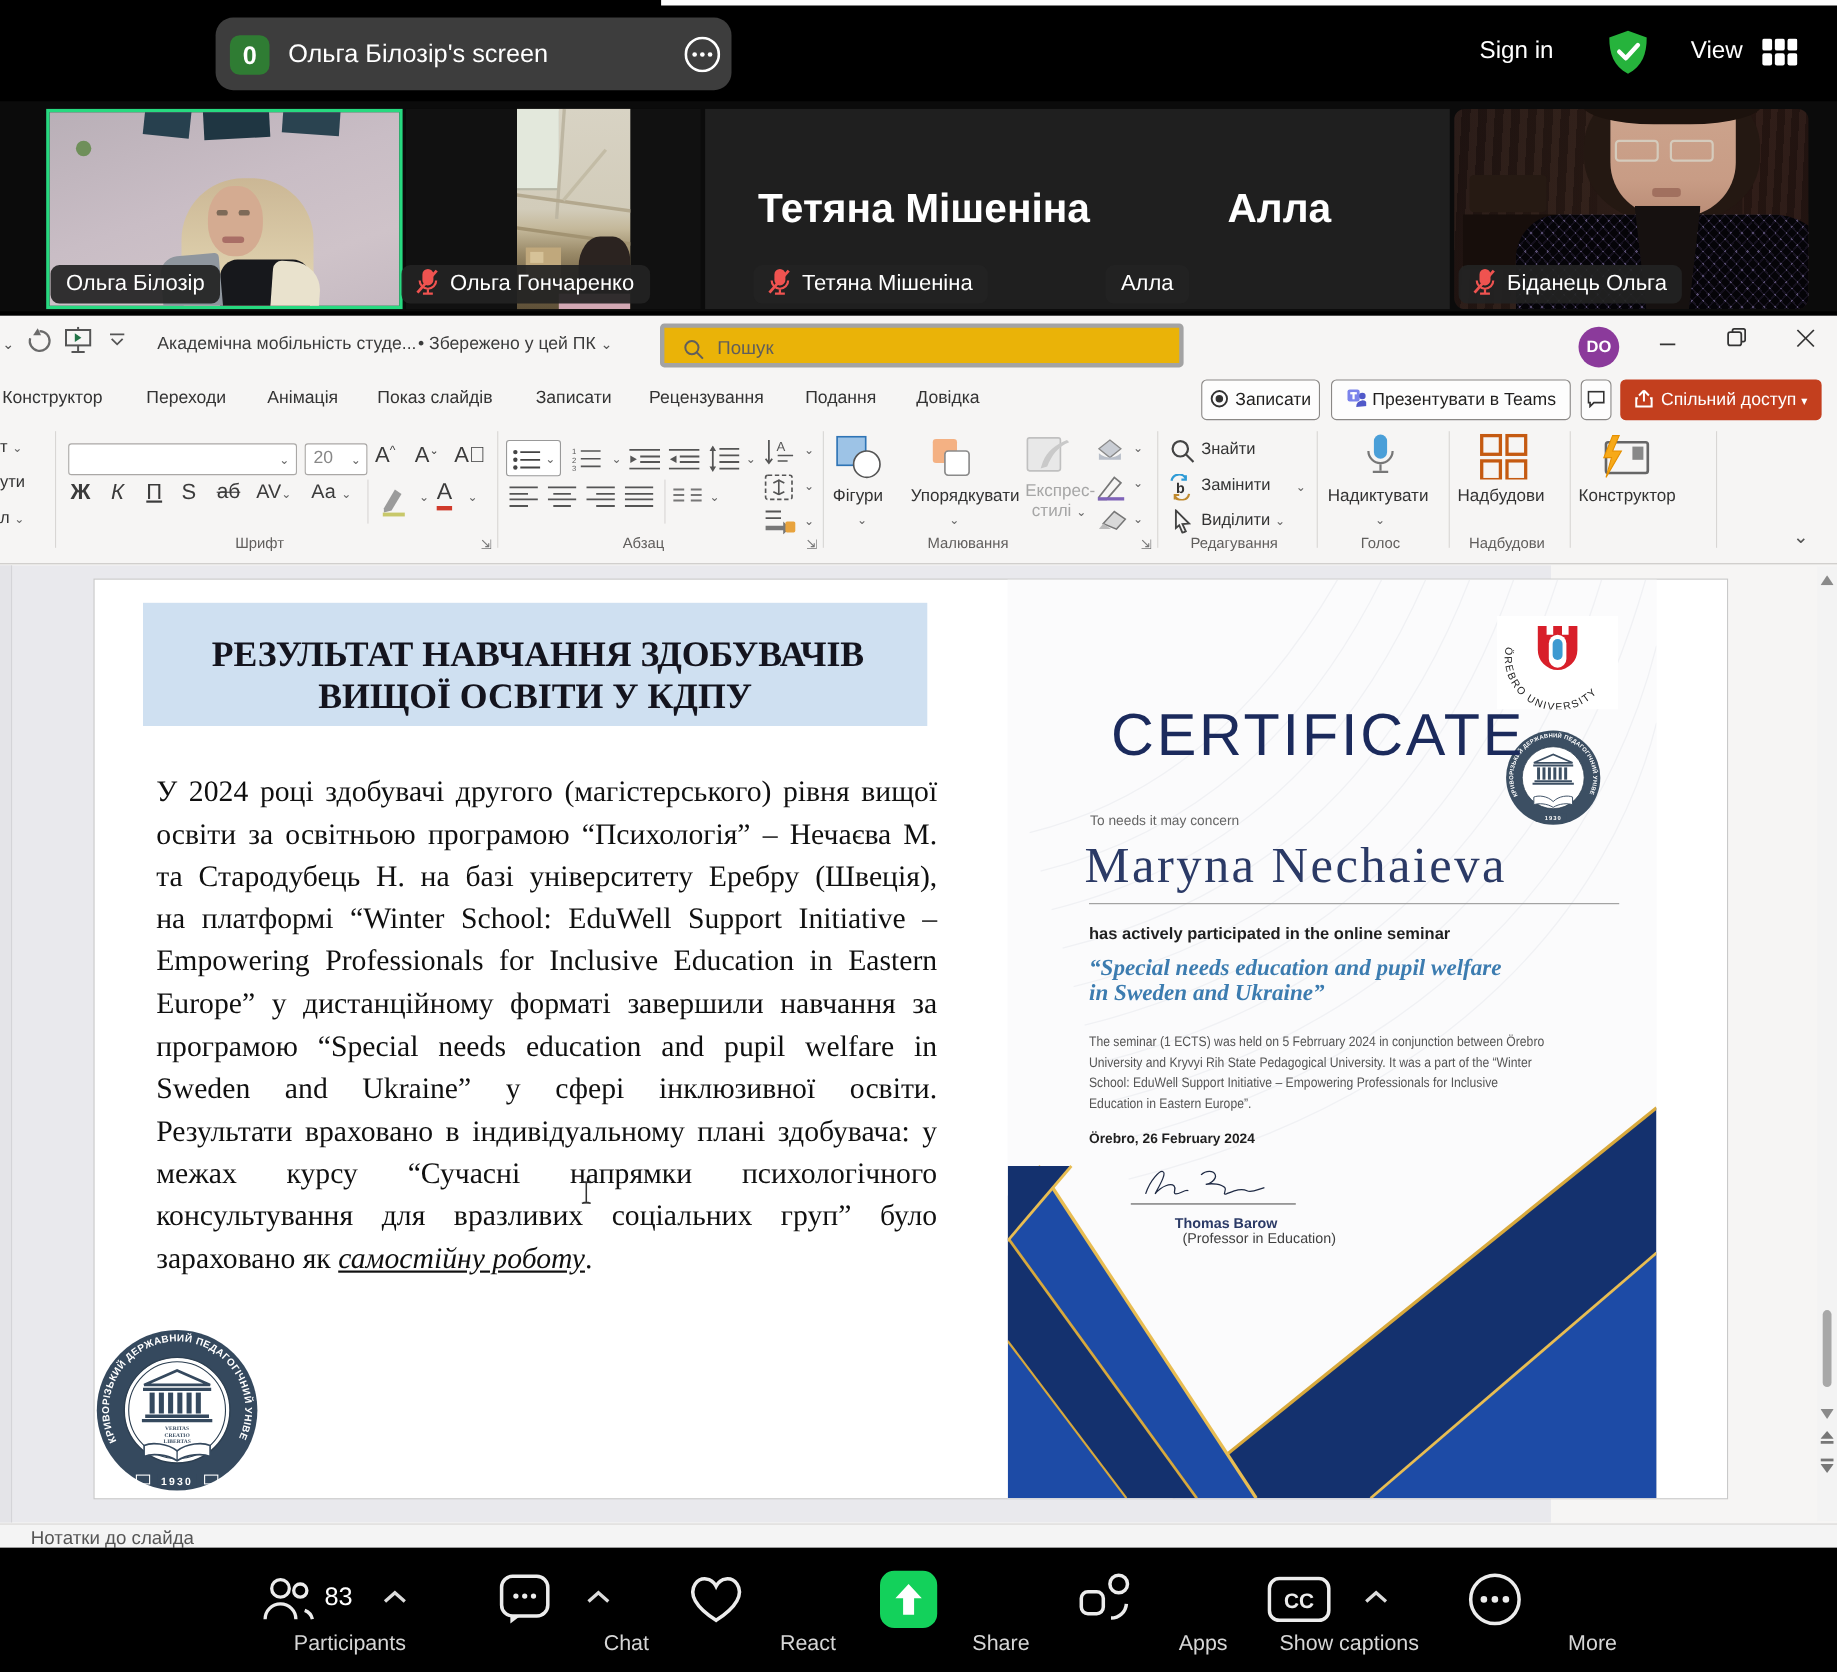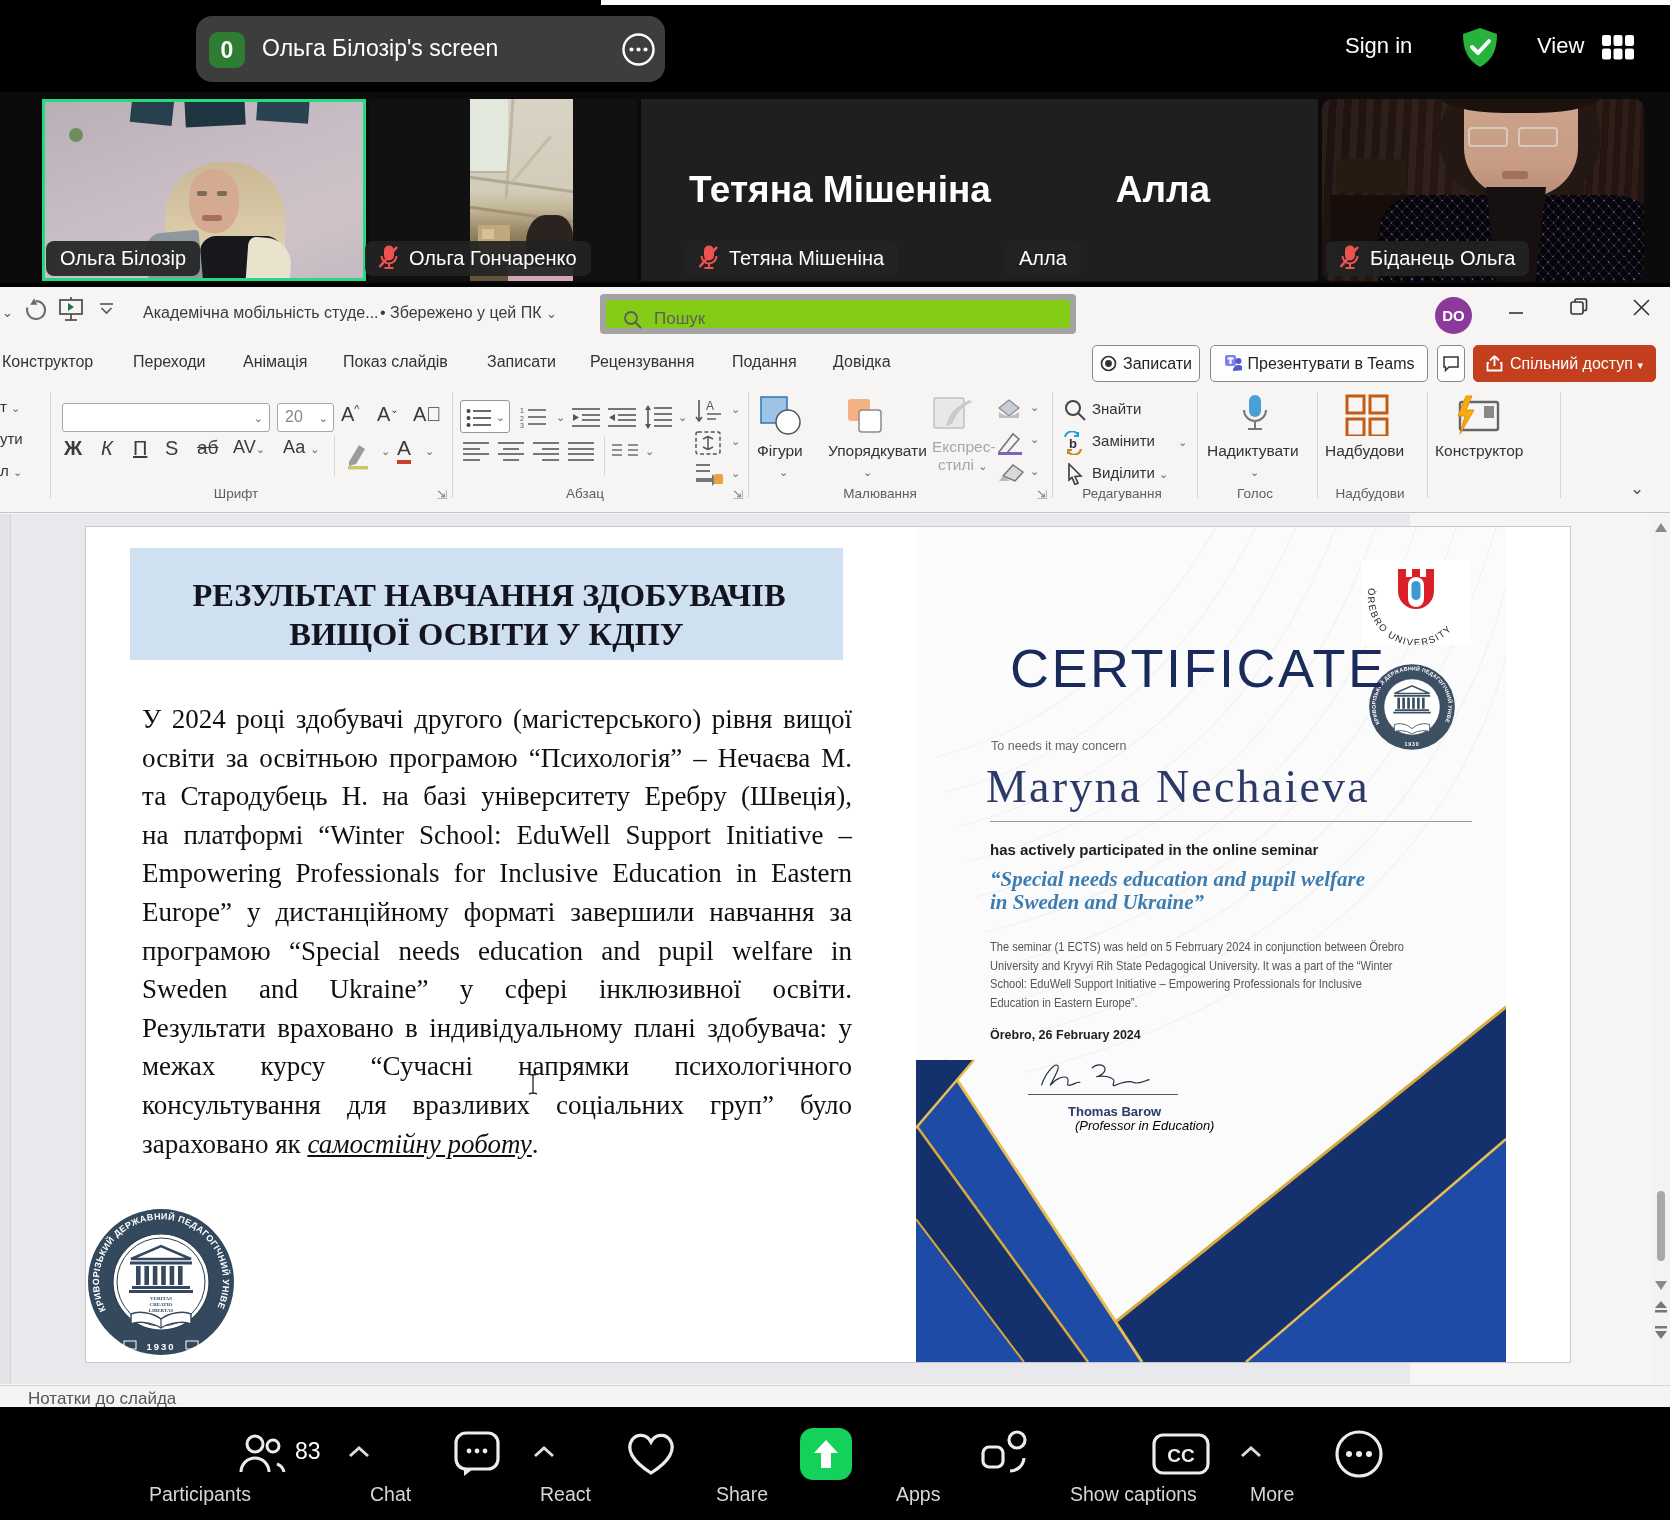--- a/index.html
+++ b/index.html
@@ -30,21 +30,21 @@
   #canvas{position:absolute;left:0;top:227px;width:1410px;height:870px;background:#e9e9ed;}
   #slide{position:absolute;left:86px;top:13px;width:1484px;height:835px;background:#fff;box-shadow:0 0 0 1px #c9c9c9;}
   #titlebox{position:absolute;left:44px;top:21px;width:713px;height:112px;background:#cfe0f1;}
   #titlebox div{text-indent:5px;font-family:"Liberation Serif",serif;font-weight:bold;font-size:32.5px;color:#14141e;text-align:center;line-height:39px;padding-top:28px;}
   #bodytext{position:absolute;left:56px;top:177px;width:710px;font-family:"Liberation Serif",serif;font-size:27px;color:#101010;}
   #bodytext div{height:38.6px;text-align:justify;text-align-last:justify;white-space:nowrap;}
   #bodytext div.last{text-align-last:left;}
   #notes{position:absolute;left:0;top:1098px;width:1670px;height:22px;background:#f4f4f4;border-top:1px solid #d8d6d4;color:#555;font-size:17px;}
   #sbar{position:absolute;left:1652px;top:1px;width:18px;height:868px;background:#f3f3f3;}
   #bbar{position:absolute;left:0;top:1407px;width:1670px;height:113px;background:#000;}
-  .blabel{position:absolute;top:76px;color:#d6d6d6;font-size:19.5px;width:220px;text-align:left;}
+  .blabel{position:absolute;top:76px;color:#d6d6d6;font-size:19.5px;width:220px;text-align:right;}
   #cert{position:absolute;left:830px;top:0px;width:590px;height:835px;background:#fbfbfc;overflow:hidden;}
 </style>
 </head>
 <body>
 
 <div id="topwhite"></div>
 <div id="pill">
   <div class="g0">0</div>
   <div class="t">Ольга Білозір's screen</div>
   <svg class="abs" style="left:426px;top:17px" width="33" height="33" viewBox="0 0 33 33">
@@ -166,21 +166,21 @@
           <line x1="13" y1="0" x2="13" y2="3"></line>
         </g>
         <path d="M10 6 L16 10 L10 14 Z" fill="#217346"></path>
       </svg>
   <svg class="abs" style="left:99px;top:15px" width="15" height="14" viewBox="0 0 15 14">
         <line x1="1" y1="2" x2="14" y2="2" stroke="#555" stroke-width="1.6"></line>
         <path d="M2.5 6 L7.5 11 L12.5 6" fill="none" stroke="#555" stroke-width="1.6"></path>
       </svg>
   <span class="abs" style="left:143px;top:17px;">Академічна мобільність студе...</span>
   <span class="abs" style="left:380px;top:17px;">• Збережено у цей ПК <span style="font-size:13px;color:#555;">⌄</span></span>
-  <div class="abs" style="left:600px;top:7px;width:476px;height:40px;background:#84cc16;border:6px solid #a3a3a3;border-radius:4px;">
+  <div class="abs" style="left:600px;top:7px;width:476px;height:40px;background:#eab308;border:4px solid #a3a3a3;border-radius:4px;">
     <svg class="abs" style="left:17px;top:10px" width="20" height="20" viewBox="0 0 20 20">
           <circle cx="8" cy="8" r="6" fill="none" stroke="#605e5c" stroke-width="1.8"></circle>
           <line x1="12.5" y1="12.5" x2="18" y2="18" stroke="#605e5c" stroke-width="1.8"></line>
         </svg>
     <span class="abs" style="left:48px;top:9px;color:#605e5c;font-size:17px;">Пошук</span>
   </div>
   <div class="abs" style="left:1435px;top:10px;width:37px;height:37px;border-radius:50%;background:#8b3a9b;color:#fff;font-size:15px;font-weight:bold;text-align:center;line-height:37px;">DO</div>
   <svg class="abs" style="left:1508px;top:18px" width="16" height="16" viewBox="0 0 16 16">
         <line x1="1" y1="8" x2="15" y2="8" stroke="#333" stroke-width="1.6"></line>
       </svg>
@@ -605,21 +605,21 @@
     <div class="abs" style="left:74px;top:411px;font-size:12.5px;color:#555;line-height:18.5px;transform:scaleX(.885);transform-origin:left;white-space:nowrap;">The seminar (1 ECTS) was held on 5 Febrruary 2024 in conjunction between Örebro<br>University and Kryvyi Rih State Pedagogical University. It was a part of the “Winter<br>School: EduWell Support Initiative – Empowering Professionals for Inclusive<br>Education in Eastern Europe”.</div>
     <div class="abs" style="left:74px;top:501px;font-size:12.5px;font-weight:bold;color:#1f1f1f;">Örebro, 26 February 2024</div>
     <svg class="abs" style="left:112px;top:531px" width="145" height="36" viewBox="0 0 180 50">
       <g fill="none" stroke="#1f2a44" stroke-width="1.6">
         <path d="M8 38 C14 20 26 8 30 10 C35 12 24 30 20 38 C28 28 40 24 44 28 C47 31 42 38 46 38 C52 38 58 32 62 34"></path>
         <path d="M78 14 C84 8 94 8 96 14 C98 20 88 26 84 26 C92 24 104 26 108 30 C111 33 104 40 110 38 C118 35 128 30 136 34 C142 37 150 32 158 30"></path>
       </g>
     </svg>
     <div class="abs" style="left:112px;top:567px;width:150px;height:1px;background:#555;"></div>
     <div class="abs" style="left:152px;top:577px;font-size:13px;font-weight:bold;color:#2b3a66;">Thomas Barow</div>
-    <div class="abs" style="left:159px;top:591px;font-size:13px;color:#000000;font-style:italic;">(Professor in Education)</div>
+    <div class="abs" style="left:159px;top:591px;font-size:13px;color:#404040;">(Professor in Education)</div>
    </div>
   </div>
 
   <div id="sbar">
     <svg class="abs" style="left:3px;top:8px" width="12" height="9" viewBox="0 0 12 9">
           <path d="M6 0 L12 9 H0 Z" fill="#8a8a8a"></path>
         </svg>
     <div class="abs" style="left:5px;top:676px;width:8px;height:70px;border-radius:4px;background:#a8a8a8;"></div>
     <svg class="abs" style="left:3px;top:766px" width="12" height="9" viewBox="0 0 12 9">
           <path d="M6 9 L12 0 H0 Z" fill="#8a8a8a"></path>

